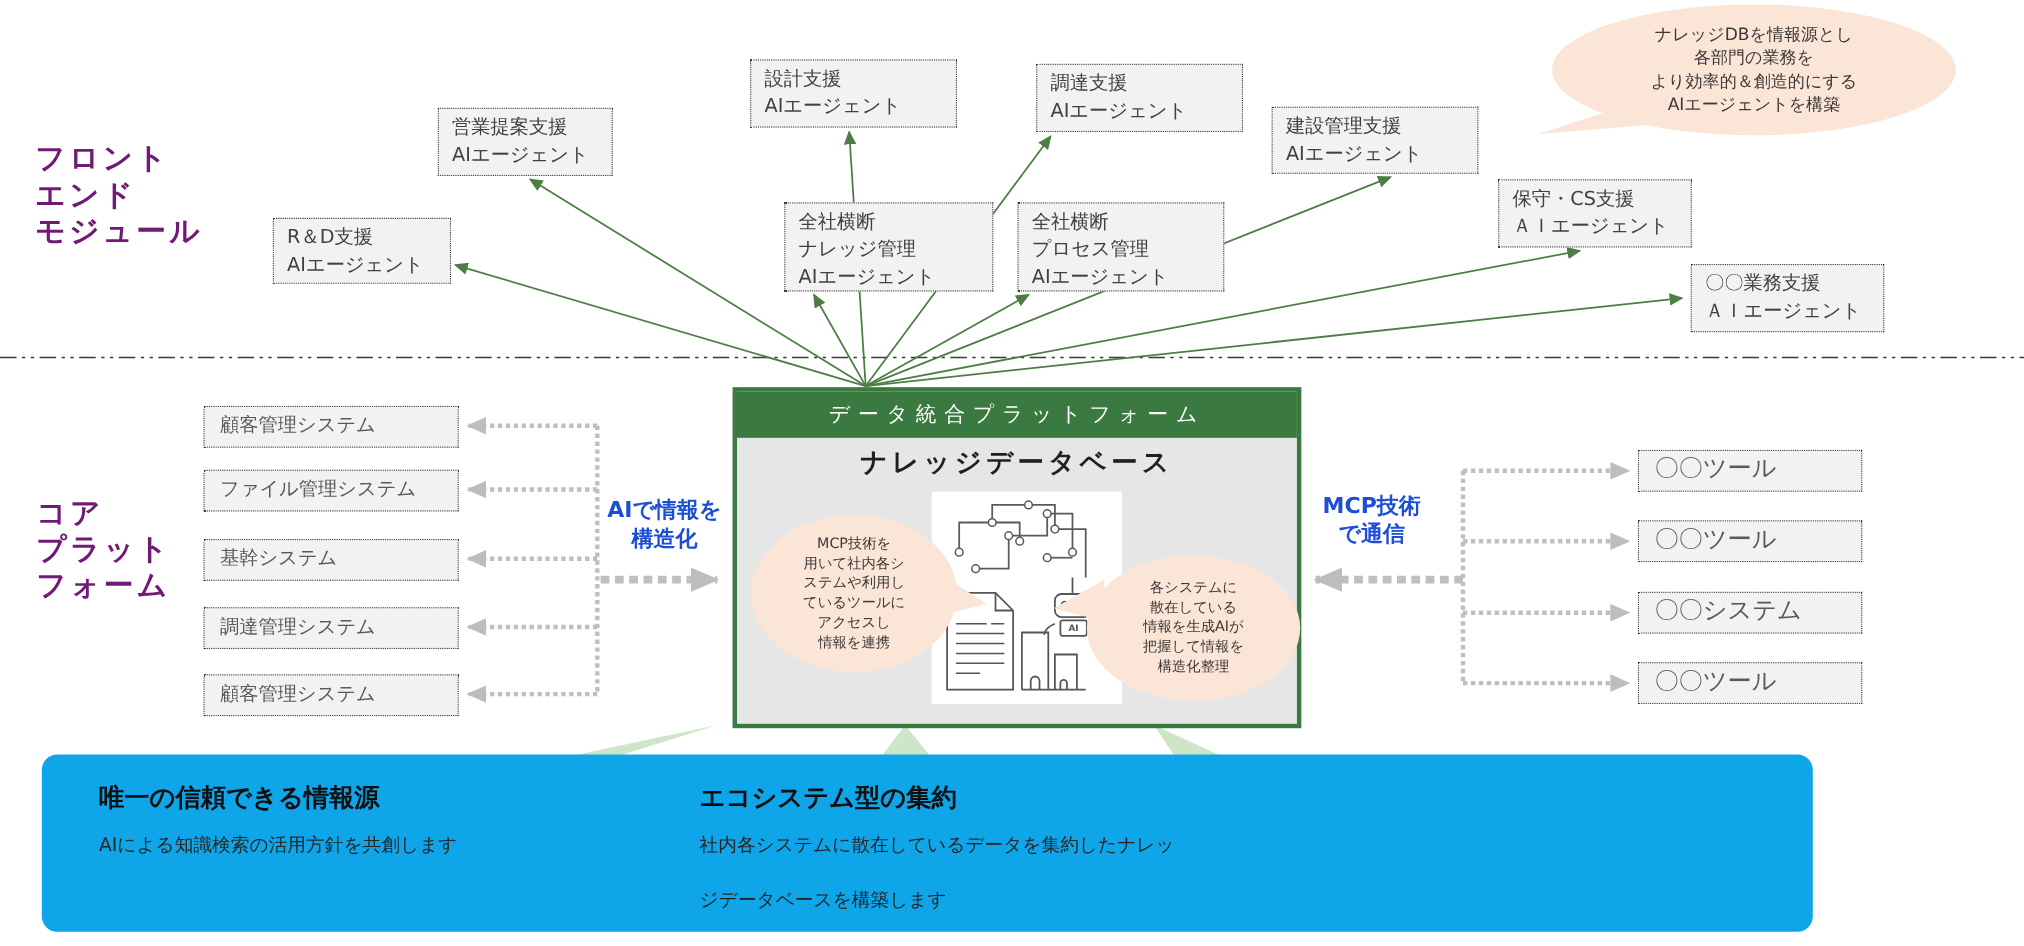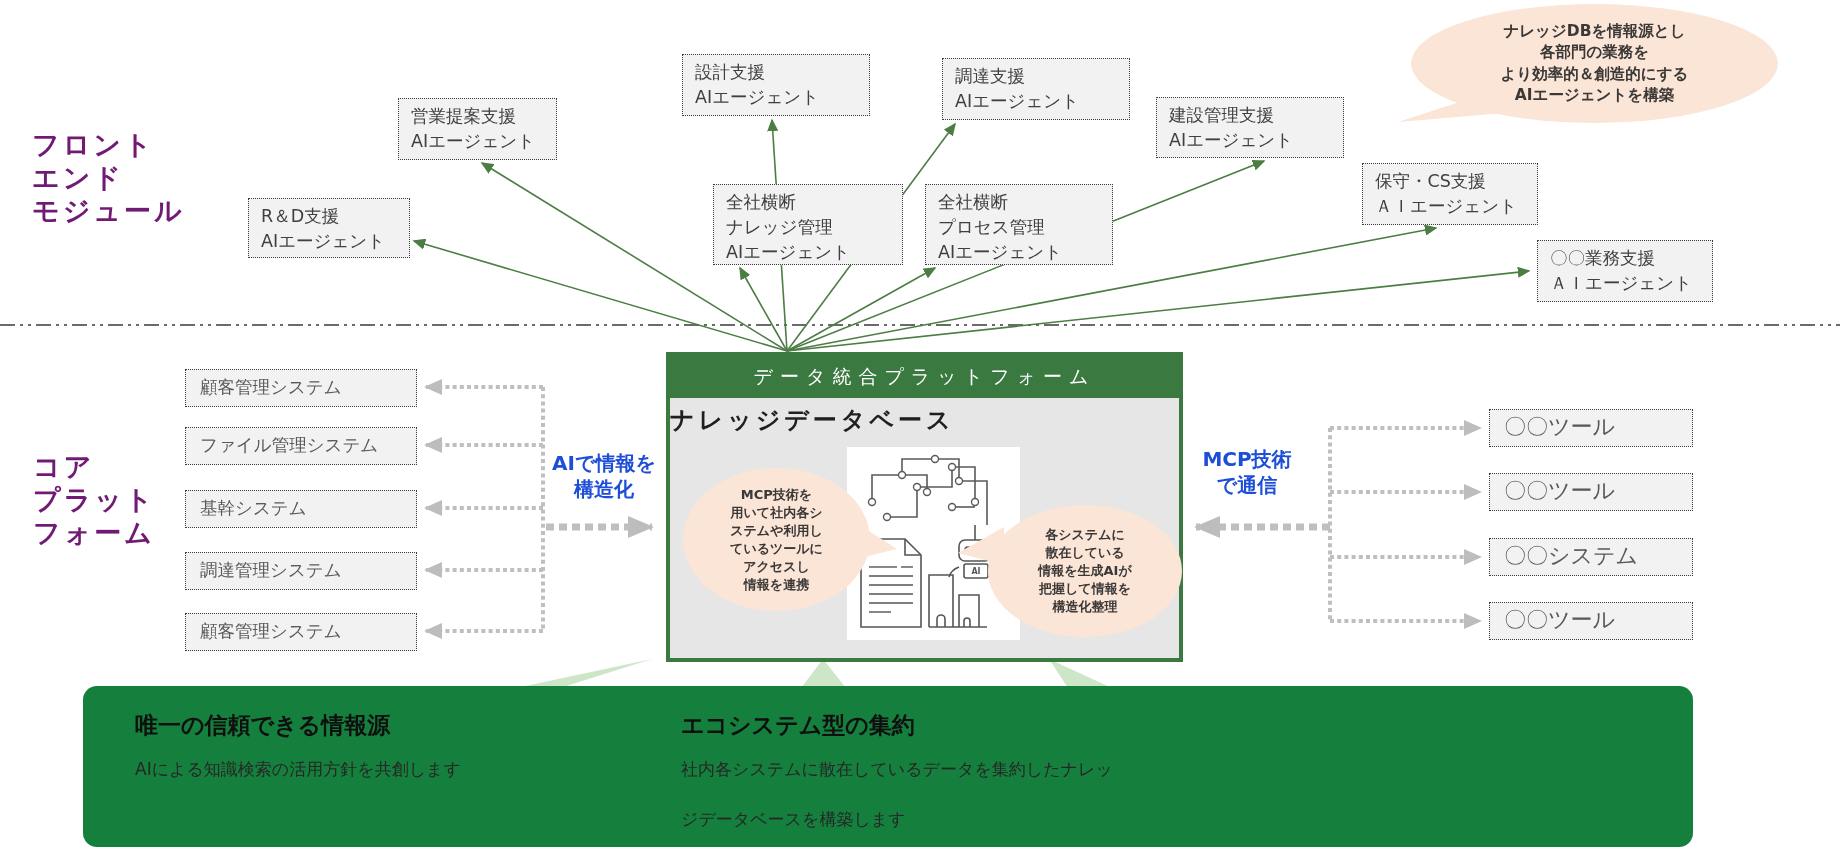--- a/index.html
+++ b/index.html
@@ -24,47 +24,47 @@
     color:#595959;font-size:17.5px;height:38px;line-height:34px;padding:0 14px;
     box-sizing:border-box;width:232px;
   }
   .tool-box{
     position:absolute;z-index:2;background:#F2F2F2;border:1.5px dotted #3c3c3c;
     color:#595959;font-size:22px;height:38px;line-height:34px;padding:0 14px;
     box-sizing:border-box;width:204px;
   }
   .bubble{
     position:absolute;z-index:4;background:#FBE5D6;border-radius:50%;
-    color:#3B3838;font-weight:bold;text-align:center;white-space:pre-line;
+    color:#3B3838;font-weight:normal;text-align:center;white-space:pre-line;
     display:flex;align-items:center;justify-content:center;box-sizing:border-box;
   }
   #speech-bubble{left:1411px;top:4px;width:367px;height:119px;font-size:15.5px;line-height:21.5px;}
   #left-bubble{left:683px;top:468px;width:187px;height:143px;font-size:13px;line-height:18px;}
   #right-bubble{left:988px;top:505px;width:194px;height:132px;font-size:13px;line-height:18px;}
   .flow-label{
     position:absolute;z-index:2;font-size:20px;font-weight:bold;color:#1d4ed8;
     text-align:center;line-height:26px;white-space:pre-line;
   }
   #platform{
     position:absolute;z-index:2;left:666px;top:352px;width:517px;height:310px;
     border:4px solid #3A7A40;background:#E7E6E6;box-sizing:border-box;
   }
   #platform-header{
     height:42px;background:#3A7A40;color:#ffffff;font-size:19px;letter-spacing:7px;
     display:flex;align-items:center;justify-content:center;
   }
   #platform-title{
-    margin-top:6px;text-align:left;font-size:24px;font-weight:bold;color:#1f1f1f;letter-spacing:4px;
+    margin-top:6px;text-align:center;font-size:24px;font-weight:bold;color:#1f1f1f;letter-spacing:4px;
   }
   #illustration{
     position:absolute;left:177px;top:91px;width:173px;height:193px;background:#ffffff;
   }
   #footer{
     position:absolute;z-index:2;left:38px;top:686px;width:1610px;height:161px;
-    background:#15803d;border-radius:14px;margin-left:45px;
+    background:#0ea5e9;border-radius:14px;
   }
   .footer-col{position:absolute;top:0;height:100%;}
   .footer-heading{
     position:absolute;top:24px;left:0;font-size:23px;font-weight:bold;color:#0f0f0f;white-space:nowrap;
   }
   .footer-body{
     position:absolute;top:58px;left:0;font-size:17px;color:#262626;line-height:50px;white-space:pre-line;
   }
   #fcol1{left:52px;width:520px;}
   #fcol2{left:598px;width:560px;}

